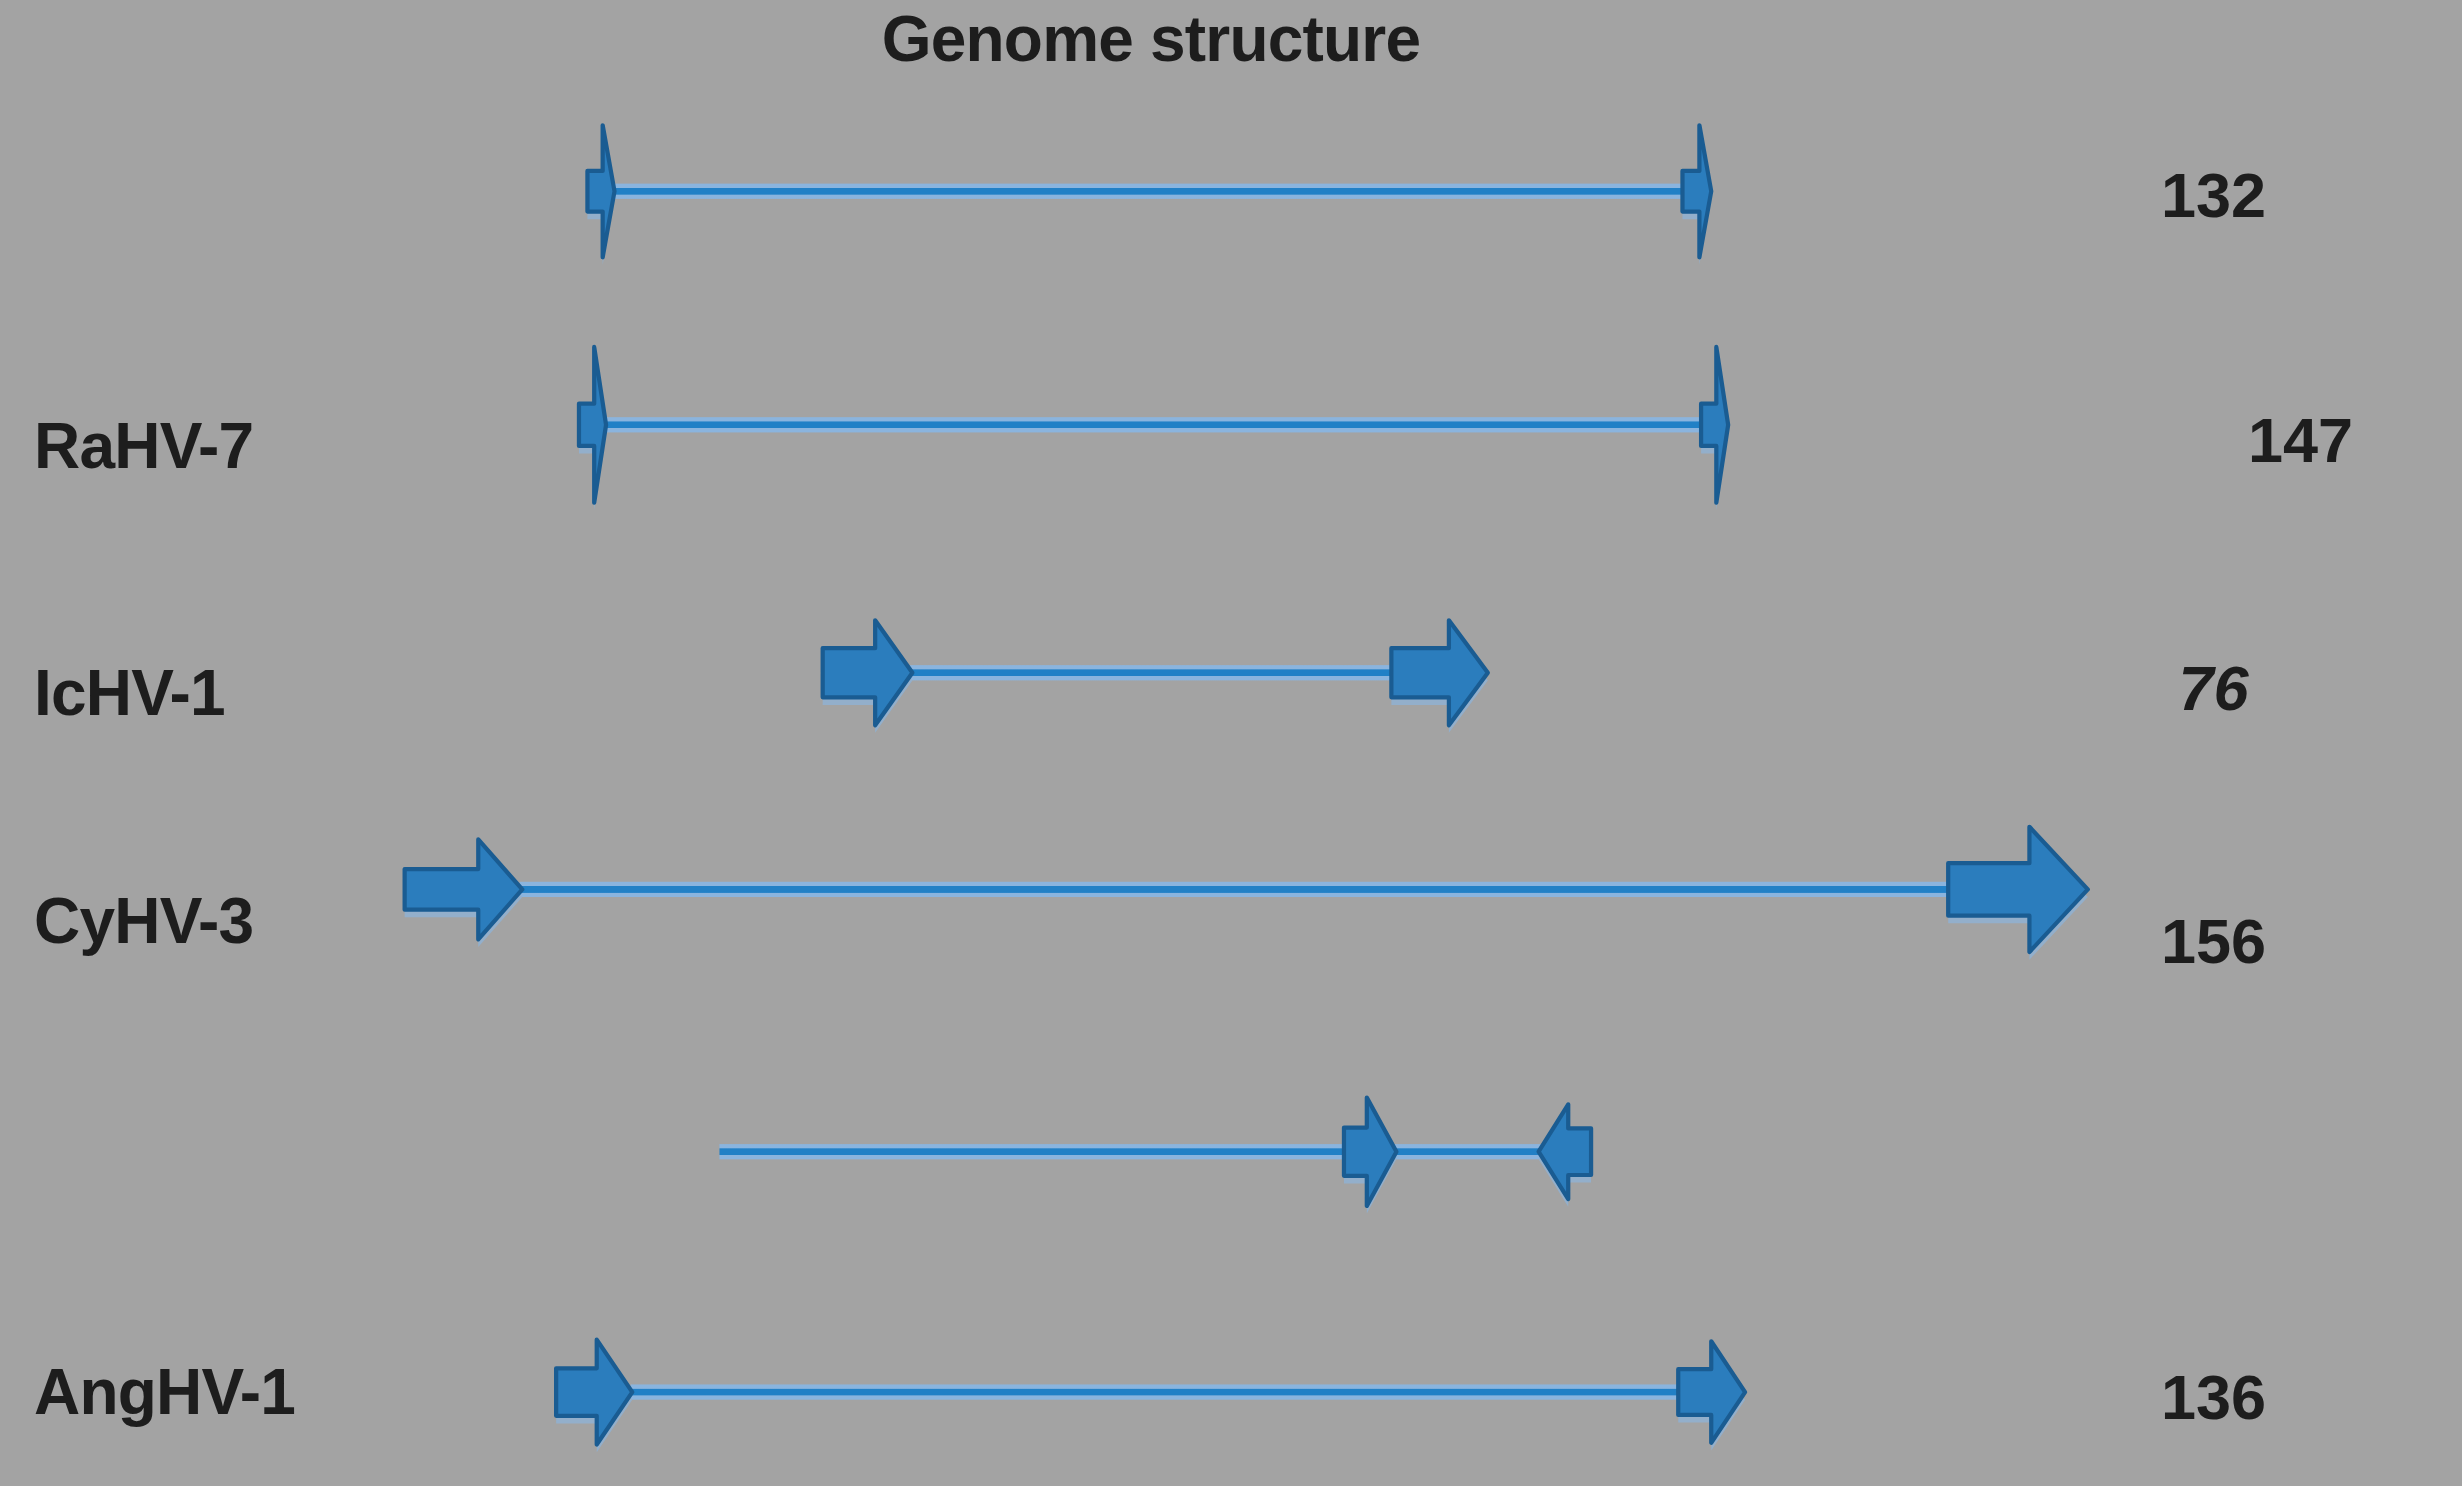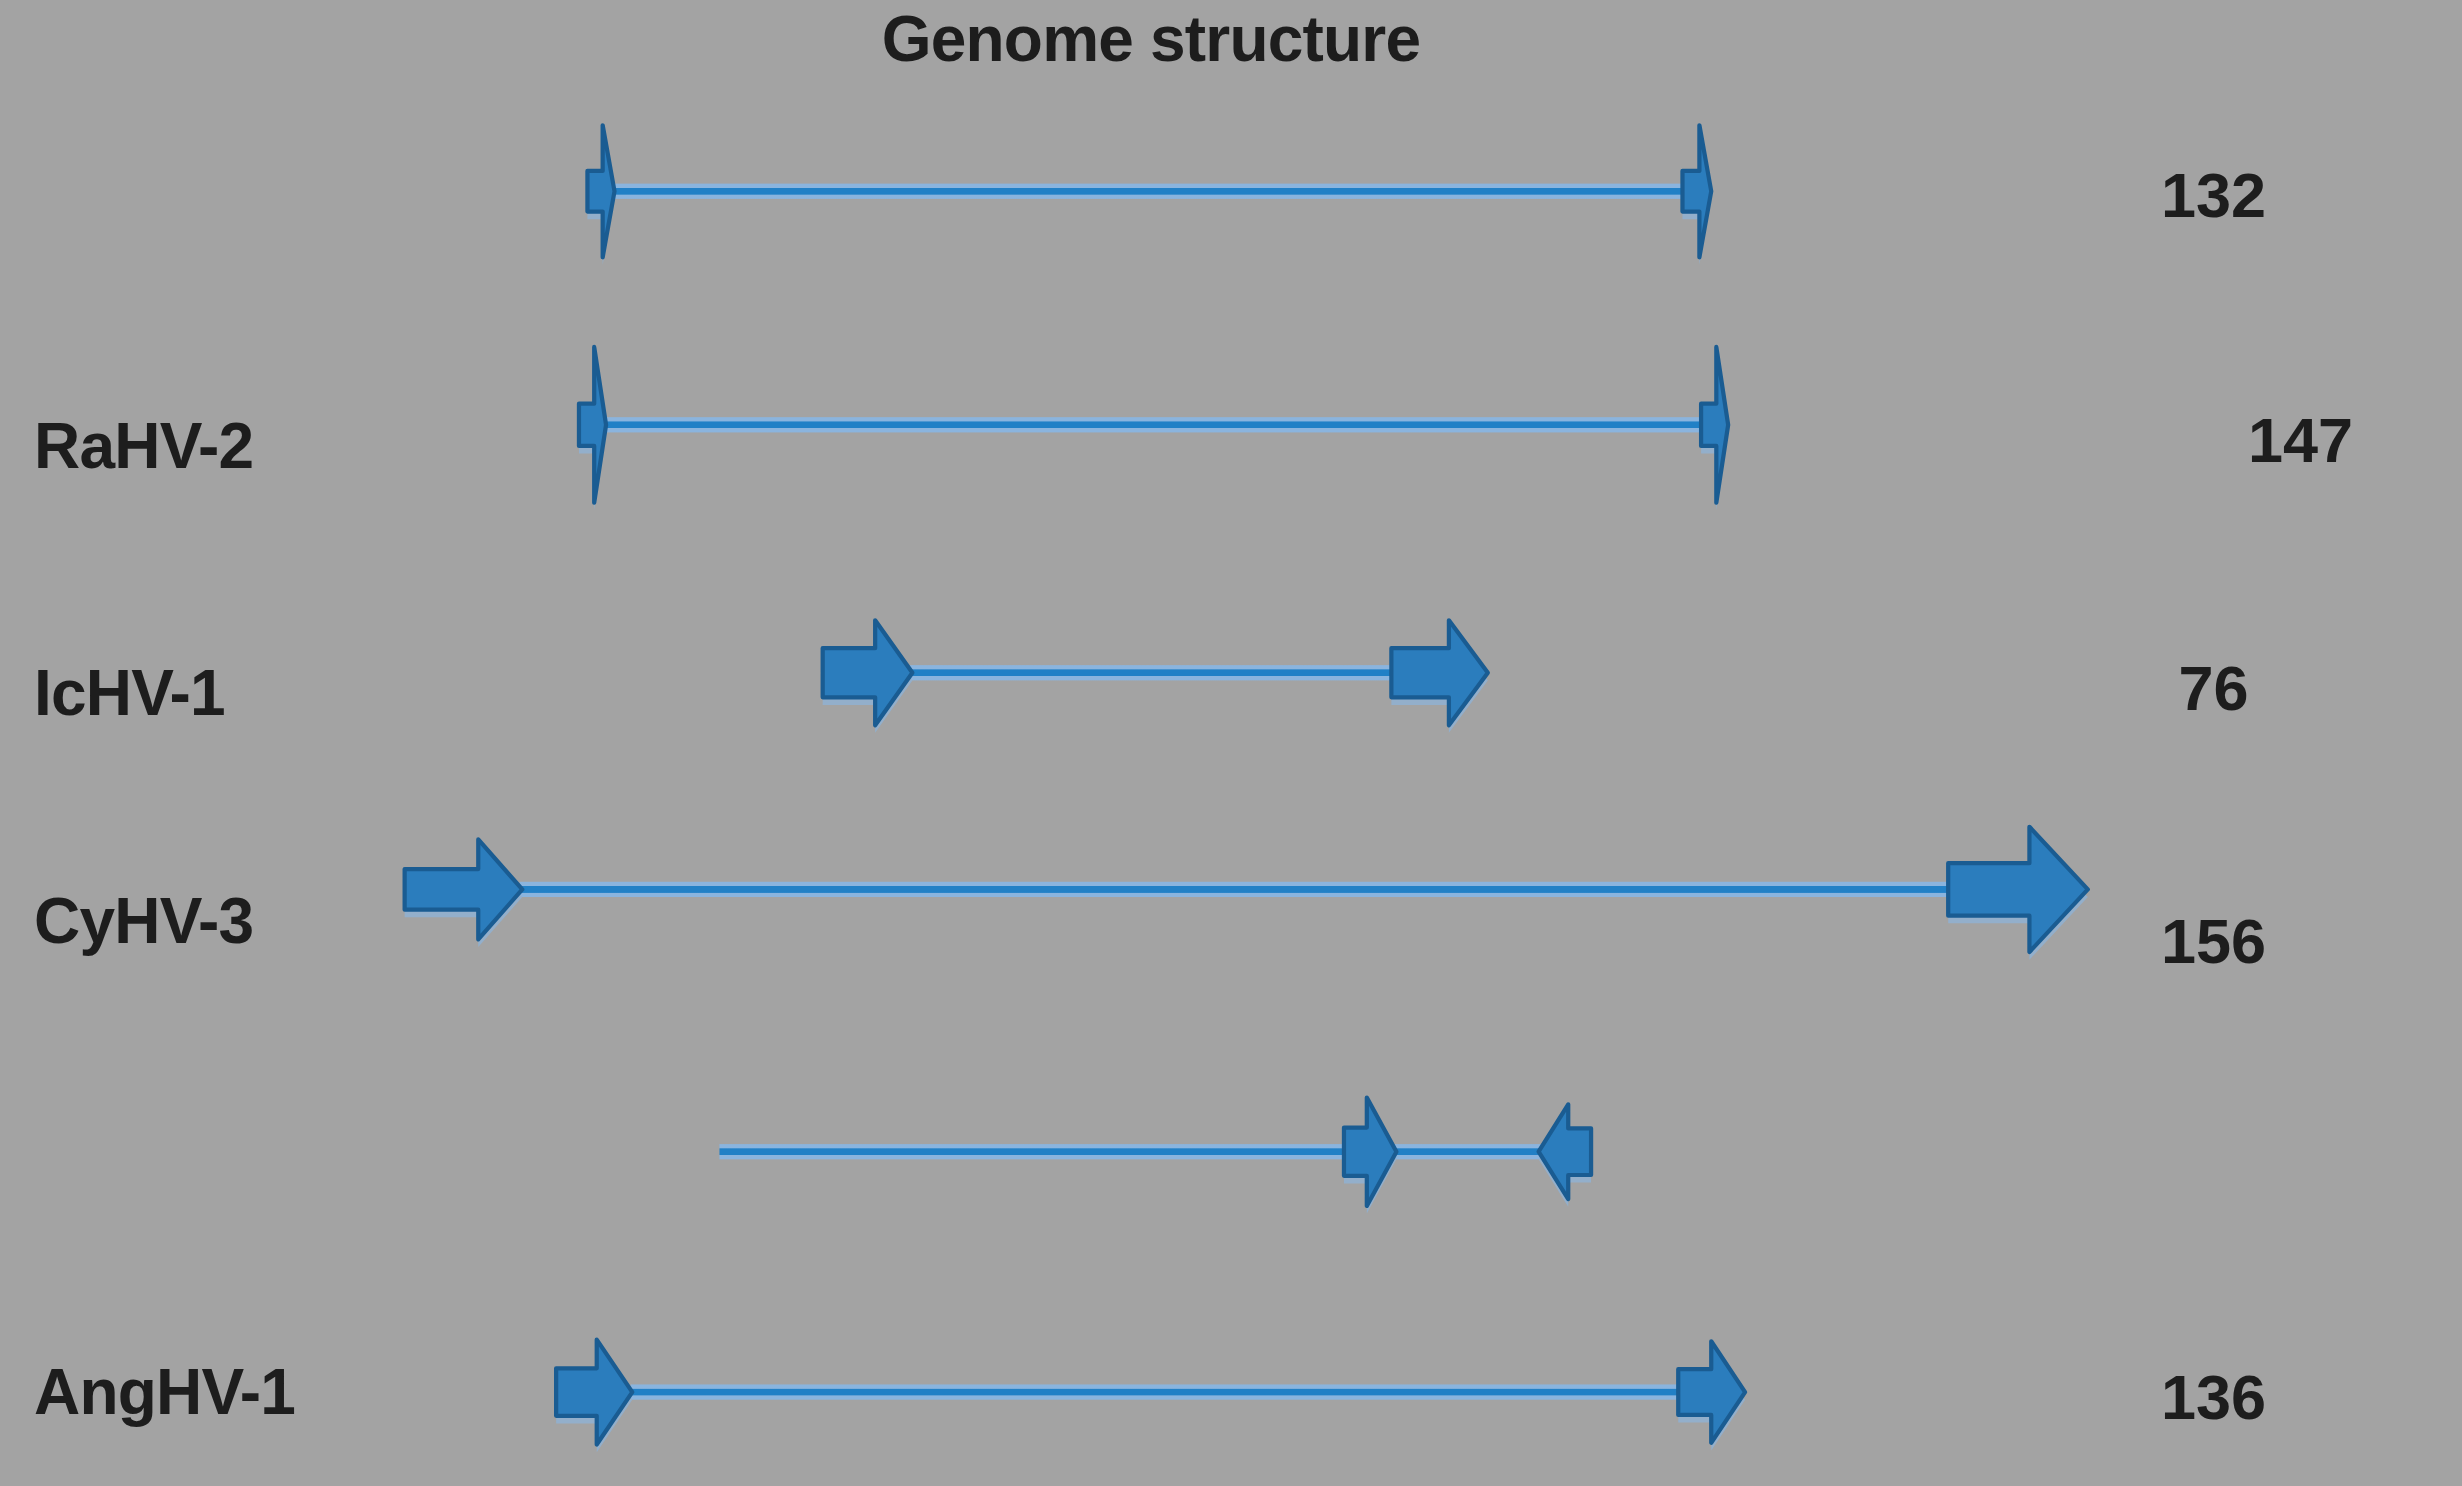--- a/index.html
+++ b/index.html
@@ -92,26 +92,26 @@
         <rect x="745" y="1636" width="1245" height="18" fill="url(#lineGrad)"></rect>
         <polygon points="657,1626 705,1626 705,1592 747,1654 705,1716 705,1682 657,1682" fill="#93afcb"></polygon>
         <polygon points="657,1617 705,1617 705,1583 747,1645 705,1707 705,1673 657,1673" fill="#2b7dbd" stroke="#1a5c92" stroke-width="5" stroke-linejoin="round"></polygon>
         <polygon points="1983,1627 2022,1627 2022,1594 2062,1654 2022,1714 2022,1681 1983,1681" fill="#93afcb"></polygon>
         <polygon points="1983,1618 2022,1618 2022,1585 2062,1645 2022,1705 2022,1672 1983,1672" fill="#2b7dbd" stroke="#1a5c92" stroke-width="5" stroke-linejoin="round"></polygon>
       </g>
   </svg>
 
   <div class="hdr" id="hdr-genome">Genome structure</div>
 
-  <div class="vlabel" style="top: 446px;">RaHV-2</div>
+  <div class="vlabel" style="top: 446px;">RaHV-7</div>
   <div class="vlabel" style="top: 681px; margin-top: 12px;">IcHV-1</div>
   <div class="vlabel" style="top: 921px;">CyHV-3</div>
   <div class="vlabel" style="top: 1392px;">AngHV-1</div>
 
   <div class="vnum" style="top: 195px;">132</div>
   <div class="vnum" style="top: 440px; text-align: right;">147</div>
-  <div class="vnum" style="top: 688px;">76</div>
+  <div class="vnum" style="top: 688px; font-style: italic;">76</div>
   <div class="vnum" style="top: 941px;">156</div>
   <div class="vnum" style="top: 1152px;"></div>
   <div class="vnum" style="top: 1397px;">136</div>
 
 </div>
 
 
 </body></html>

